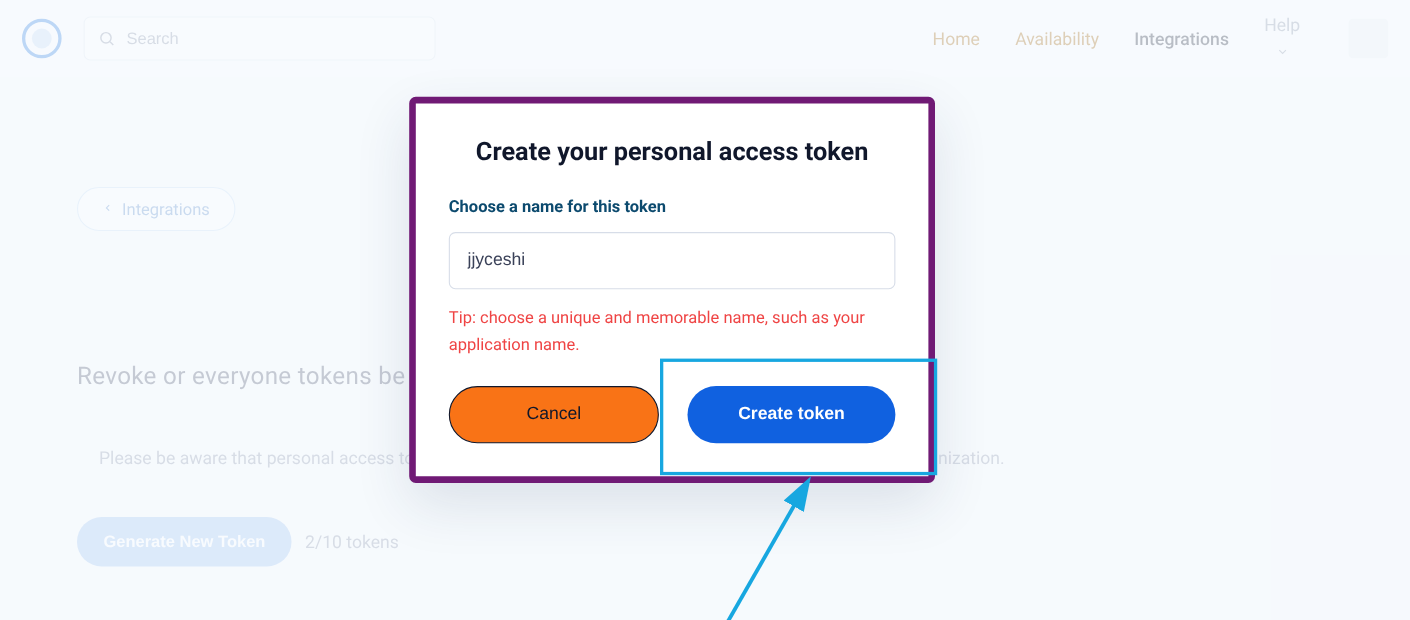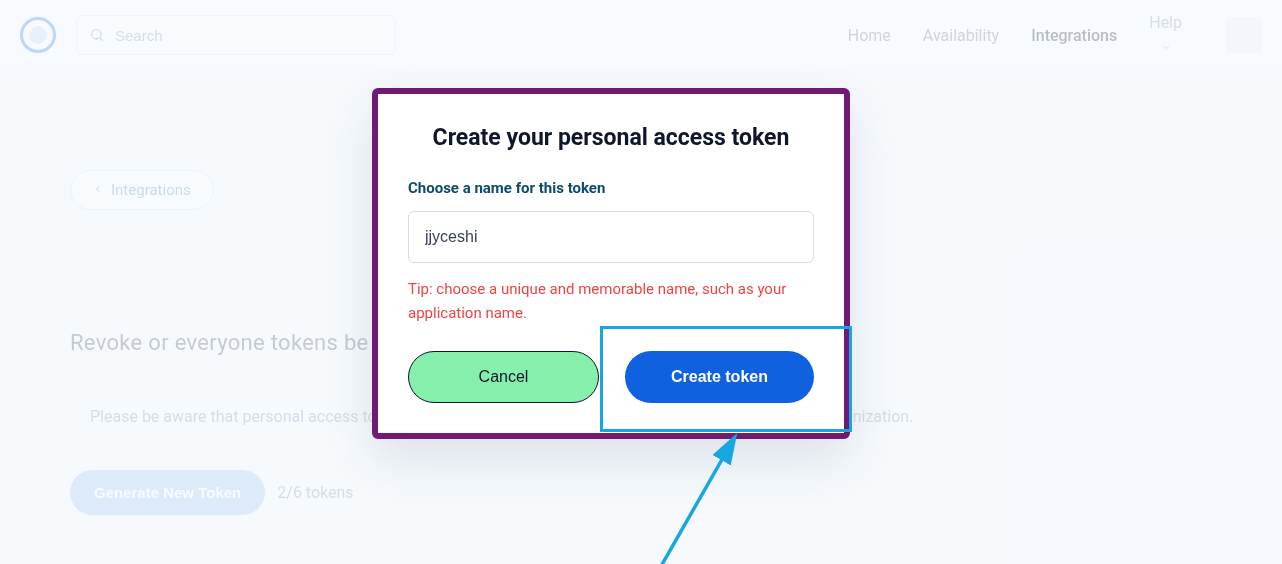--- a/index.html
+++ b/index.html
@@ -46,21 +46,21 @@
   .search-input{
     border:none; outline:none; background:transparent;
     font-size:15px; color:#8a93a8; margin-left:10px; width:100%;
   }
   .search-input::placeholder{color:#8a93a8;}
   .nav{
     margin-left:auto;
     display:flex; align-items:center; gap:32px;
     font-size:16px;
   }
-  .nav-link{ color:#737373; cursor:pointer; }
+  .nav-link{ color:#a16207; cursor:pointer; }
   .nav-link.active{ color:#1a2033; font-weight:500; }
   .help-wrap{display:flex;align-items:center;gap:6px;color:#8a93a8;cursor:pointer;flex-direction:column;}
   .avatar-placeholder{
     width:36px;height:36px;border-radius:4px;background:#eceff4;margin-left:12px;
   }
 
   .page{
     padding: 100px 70px 0 70px;
     position:relative;
   }
@@ -158,21 +158,21 @@
   .btn{
     flex:1;
     height:52px;
     border-radius:999px;
     font-size:16px;
     font-weight:500;
     cursor:pointer;
     display:flex;align-items:center;justify-content:center;
   }
   .btn-secondary{
-    background:#86efac; color:#10172b; border:1.5px solid #10172b;
+    background:#f97316; color:#10172b; border:1.5px solid #10172b;
   }
   .btn-primary{
     background:#1061e0; color:#fff; border:none; font-weight:600;
   }
   .highlight-box{
     position:absolute;
     border:3px solid #17a7e0;
     pointer-events:none;
   }
   
@@ -222,21 +222,21 @@
     </span>
     <span>Integrations</span>
   </div>
 
   <div class="section-heading">Revoke or everyone tokens be</div>
 
   <div class="warning-text">Please be aware that personal access tokens can be used to access Calendly data for everyone in your organization.</div>
 
   <div class="gen-row">
     <button class="gen-btn">Generate New Token</button>
-    <span class="token-count">2/6 tokens</span>
+    <span class="token-count">2/10 tokens</span>
   </div>
 </div>
 
 <div class="scrim"></div>
 
 <div class="modal">
   <div class="modal-title">Create your personal access token</div>
 
   <div class="field-label">Choose a name for this token</div>
 

